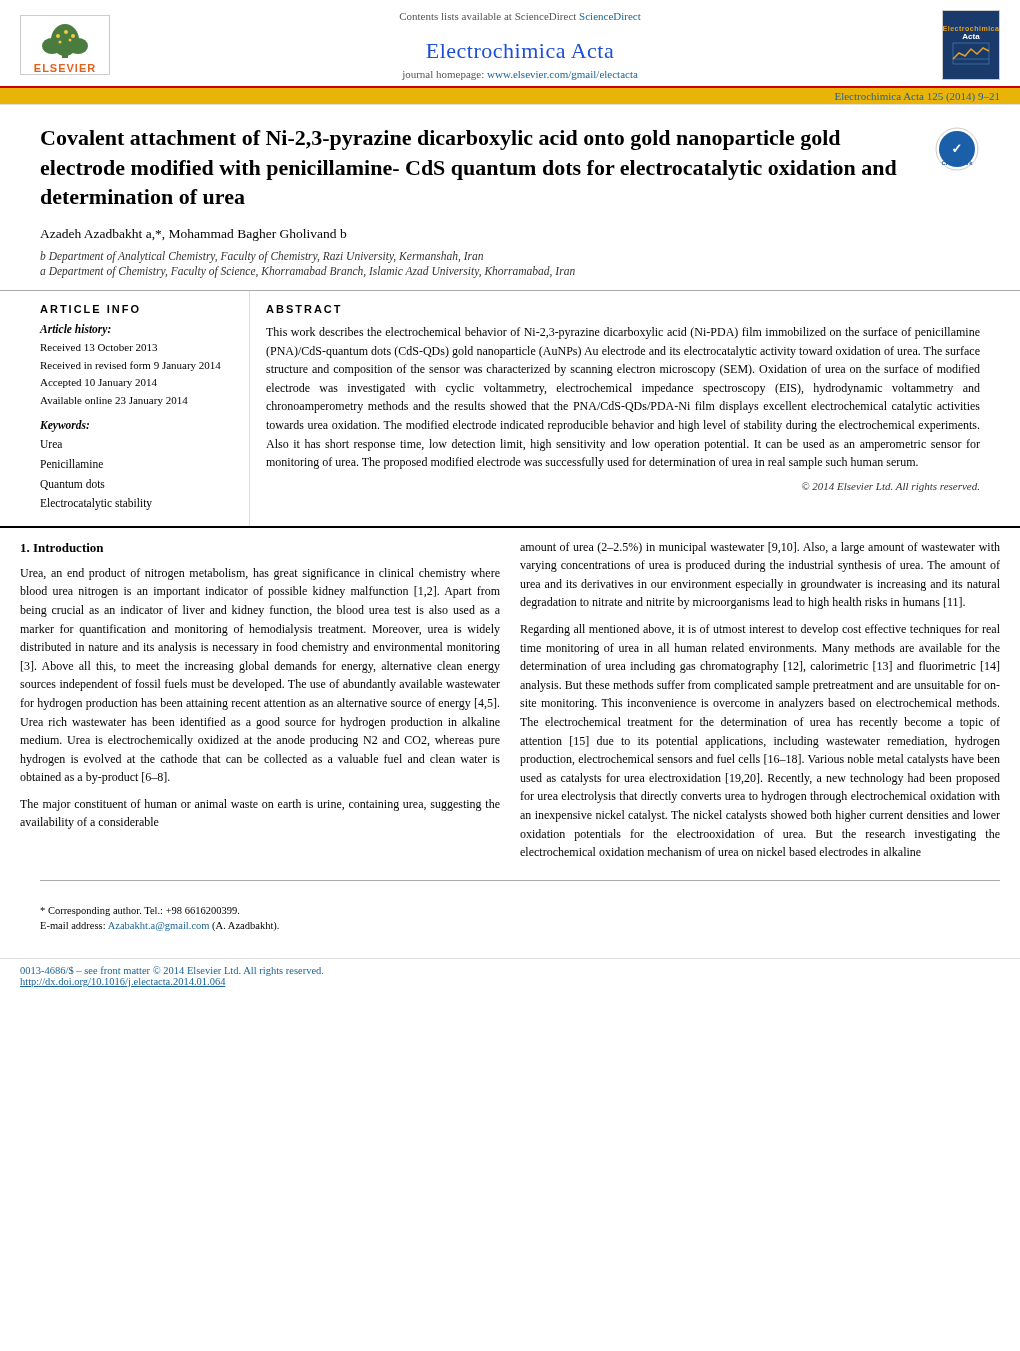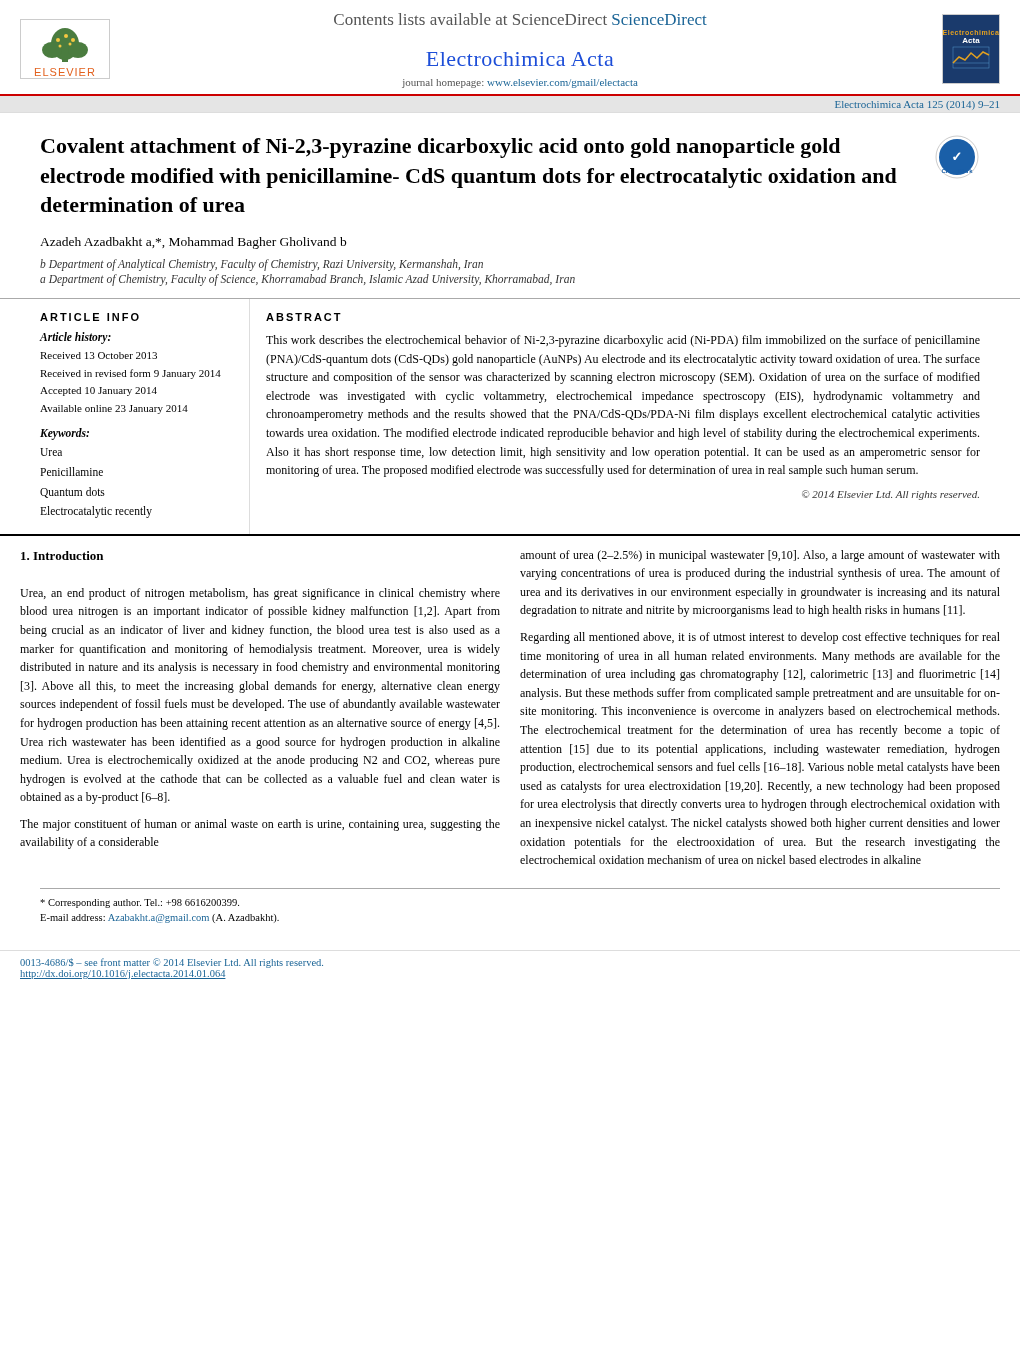--- a/index.html
+++ b/index.html
@@ -26,21 +26,21 @@
     }
     .elsevier-logo {
       width: 90px;
       flex-shrink: 0;
     }
     .journal-meta {
       flex: 1;
       text-align: center;
     }
     .sciencedirect-link {
-      font-size: 17px;
+      font-size: 11px;
       color: #555;
       margin-bottom: 16px;
     }
     .sciencedirect-link a, .homepage-link a {
       color: #1a6496;
       text-decoration: none;
     }
     .journal-title-header {
       font-size: 22px;
       font-weight: normal;
@@ -52,21 +52,21 @@
       font-size: 11px;
       color: #555;
     }
     .crossmark-logo {
       width: 70px;
       flex-shrink: 0;
       display: flex;
       justify-content: flex-end;
     }
     .journal-ref-bar {
-      background: #e5e5e5;
+      background: #eab308;
       text-align: right;
       padding: 2px 20px;
       font-size: 11px;
       color: #1a6496;
       border-bottom: 1px solid #ddd;
     }
     
     .article-title-section {
       padding: 18px 40px 10px 40px;
       border-bottom: 1px solid #aaa;
@@ -174,33 +174,33 @@
       flex: 1;
       font-size: 12px;
       line-height: 1.55;
       text-align: justify;
       color: #000;
     }
     .section-title {
       font-size: 13px;
       font-weight: bold;
       color: #000;
-      margin-bottom: 18px;
+      margin-bottom: 6px;
     }
     .body-para {
       margin-bottom: 8px;
       font-size: 12px;
       line-height: 1.55;
       text-align: justify;
       color: #000;
     }
     .footnote-section {
       border-top: 1px solid #aaa;
       margin-top: 10px;
-      padding-top: 6px;
+      padding-top: 22px;
       margin-left: 20px;
     }
     .footnote-text {
       font-size: 10.5px;
       color: #000;
       line-height: 1.5;
     }
     .footer-bar {
       padding: 6px 20px;
       font-size: 10.5px;
@@ -219,21 +219,21 @@
       align-items: center;
       justify-content: flex-end;
       overflow: hidden;
     }
     .elsevier-tree {
       width: 70px;
       height: 42px;
     }
     .elsevier-brand {
       font-size: 11px;
-      font-weight: normal;
+      font-weight: bold;
       color: #e2611e;
       font-family: Arial, sans-serif;
       letter-spacing: 1px;
       margin-top: 2px;
     }
     
     .ea-logo-box {
       width: 58px;
       height: 70px;
       border: 1px solid #ccc;
@@ -334,21 +334,21 @@
         <div class="info-row">Received 13 October 2013</div>
         <div class="info-row">Received in revised form 9 January 2014</div>
         <div class="info-row">Accepted 10 January 2014</div>
         <div class="info-row">Available online 23 January 2014</div>
       </div>
       <div class="keywords-block">
         <div class="info-label">Keywords:</div>
         <div class="keyword-item">Urea</div>
         <div class="keyword-item">Penicillamine</div>
         <div class="keyword-item">Quantum dots</div>
-        <div class="keyword-item">Electrocatalytic recently</div>
+        <div class="keyword-item">Electrocatalytic stability</div>
       </div>
     </div>
 
     <div class="col-right">
       <div class="section-heading">ABSTRACT</div>
       <div class="abstract-text">This work describes the electrochemical behavior of Ni-2,3-pyrazine dicarboxylic acid (Ni-PDA) film immobilized on the surface of penicillamine (PNA)/CdS-quantum dots (CdS-QDs) gold nanoparticle (AuNPs) Au electrode and its electrocatalytic activity toward oxidation of urea. The surface structure and composition of the sensor was characterized by scanning electron microscopy (SEM). Oxidation of urea on the surface of modified electrode was investigated with cyclic voltammetry, electrochemical impedance spectroscopy (EIS), hydrodynamic voltammetry and chronoamperometry methods and the results showed that the PNA/CdS-QDs/PDA-Ni film displays excellent electrochemical catalytic activities towards urea oxidation. The modified electrode indicated reproducible behavior and high level of stability during the electrochemical experiments. Also it has short response time, low detection limit, high sensitivity and low operation potential. It can be used as an amperometric sensor for monitoring of urea. The proposed modified electrode was successfully used for determination of urea in real sample such human serum.</div>
       <div class="copyright-line">© 2014 Elsevier Ltd. All rights reserved.</div>
     </div>
   </div>
 

